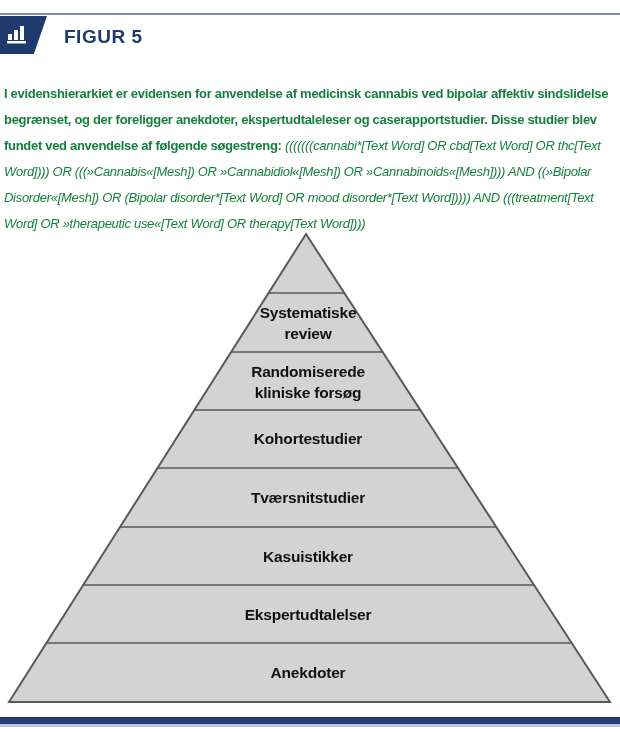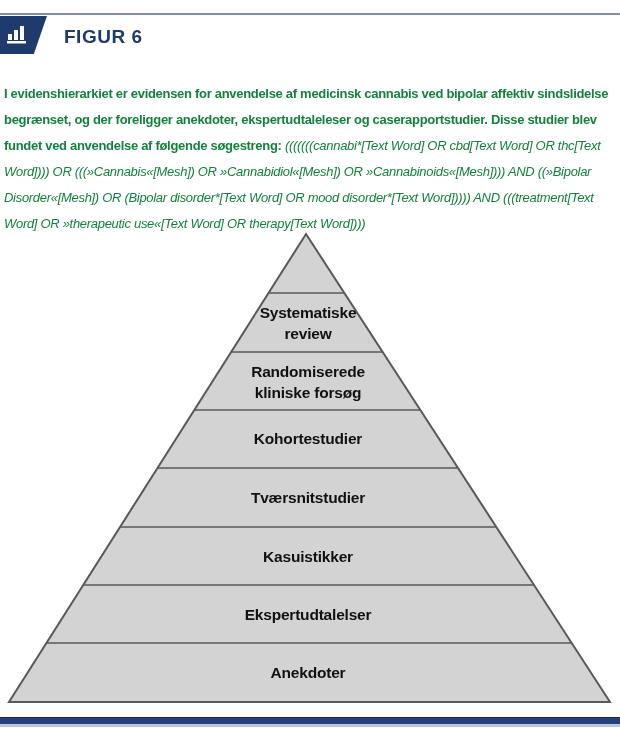--- a/index.html
+++ b/index.html
@@ -93,21 +93,21 @@
 
   <div class="badge">
     <svg width="22" height="22" viewBox="0 0 22 22">
       <rect x="1" y="10" width="4" height="6" fill="#ffffff"></rect>
       <rect x="7" y="6" width="4" height="10" fill="#ffffff"></rect>
       <rect x="13" y="2" width="4" height="14" fill="#ffffff"></rect>
       <rect x="0" y="17" width="19" height="2.5" fill="#ffffff"></rect>
     </svg>
   </div>
 
-  <div class="figure-title">FIGUR 6</div>
+  <div class="figure-title">FIGUR 5</div>
 
   <p class="intro"><span class="regular">I evidenshierarkiet er evidensen for anvendelse af medicinsk cannabis ved bipolar affektiv sindslidelse begrænset, og der foreligger anekdoter, ekspertudtaleleser og caserapportstudier. Disse studier blev fundet ved anvendelse af følgende søgestreng: </span><span class="search">(((((((cannabi*[Text Word] OR cbd[Text Word] OR thc[Text Word]))) OR (((»Cannabis«[Mesh]) OR »Cannabidiol«[Mesh]) OR »Cannabinoids«[Mesh]))) AND ((»Bipolar Disorder«[Mesh]) OR (Bipolar disorder*[Text Word] OR mood disorder*[Text Word])))) AND (((treatment[Text Word] OR »therapeutic use«[Text Word] OR therapy[Text Word])))</span></p>
 
   <svg class="pyramid-svg" viewBox="0 0 620 480">
     <defs>
       <clipPath id="triClip">
         <polygon points="306,6 610,474 9,474"></polygon>
       </clipPath>
     </defs>
 

